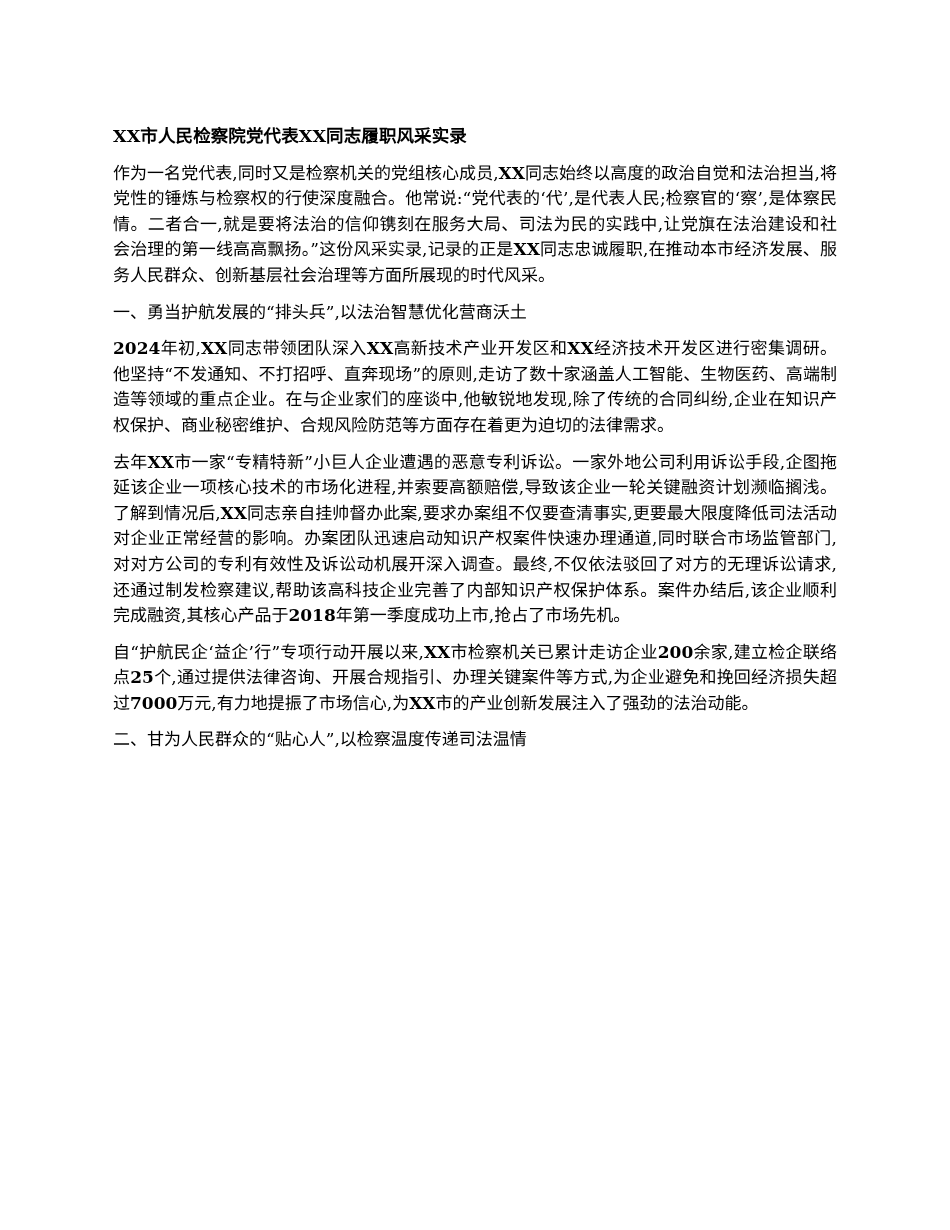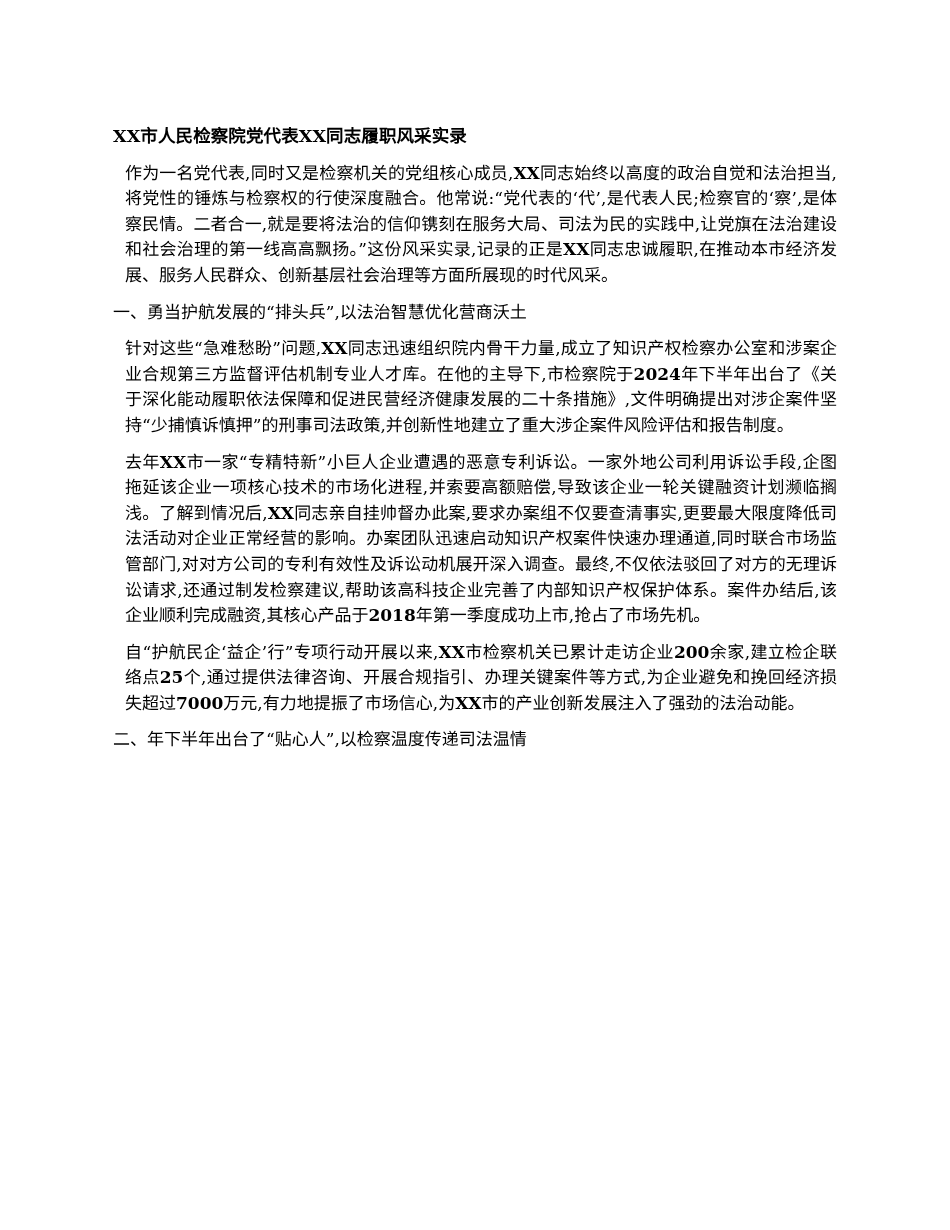--- a/index.html
+++ b/index.html
@@ -41,21 +41,21 @@
     font-weight: normal;
     line-height: 25.6px;
     margin: 8px 0 11px 0;
     text-align: left;
     font-family: "DejaVu Serif", "Liberation Serif", serif;
   }
   .para {
     font-size: 17px;
     font-weight: normal;
     line-height: 25.6px;
-    margin: 0 0 11px 12px;
+    margin: 0 0 11px 0;
     text-align: justify;
     text-justify: inter-ideograph;
     text-align-last: left;
     font-family: "DejaVu Serif", "Liberation Serif", serif;
     word-break: break-all;
     overflow-wrap: anywhere;
   }
   .para:last-child {
     margin-bottom: 0;
   }
@@ -64,18 +64,18 @@
   }
 </style>
 </head>
 <body>
 
 <div class="page">
   <div class="doc-body">
       <h1 class="doc-title">XX市人民检察院党代表XX同志履职风采实录</h1>
       <p class="para">作为一名党代表,同时又是检察机关的党组核心成员,<b>XX</b>同志始终以高度的政治自觉和法治担当,将党性的锤炼与检察权的行使深度融合。他常说:“党代表的‘代’,是代表人民;检察官的‘察’,是体察民情。二者合一,就是要将法治的信仰镌刻在服务大局、司法为民的实践中,让党旗在法治建设和社会治理的第一线高高飘扬。”这份风采实录,记录的正是<b>XX</b>同志忠诚履职,在推动本市经济发展、服务人民群众、创新基层社会治理等方面所展现的时代风采。</p>
       <h2 class="section-heading">一、勇当护航发展的“排头兵”,以法治智慧优化营商沃土</h2>
-      <p class="para">针对这些“急难愁盼”问题,<b>XX</b>同志迅速组织院内骨干力量,成立了知识产权检察办公室和涉案企业合规第三方监督评估机制专业人才库。在他的主导下,市检察院于<b>2024</b>年下半年出台了《关于深化能动履职依法保障和促进民营经济健康发展的二十条措施》,文件明确提出对涉企案件坚持“少捕慎诉慎押”的刑事司法政策,并创新性地建立了重大涉企案件风险评估和报告制度。</p>
+      <p class="para"><b>2024</b>年初,<b>XX</b>同志带领团队深入<b>XX</b>高新技术产业开发区和<b>XX</b>经济技术开发区进行密集调研。他坚持“不发通知、不打招呼、直奔现场”的原则,走访了数十家涵盖人工智能、生物医药、高端制造等领域的重点企业。在与企业家们的座谈中,他敏锐地发现,除了传统的合同纠纷,企业在知识产权保护、商业秘密维护、合规风险防范等方面存在着更为迫切的法律需求。</p>
       <p class="para">去年<b>XX</b>市一家“专精特新”小巨人企业遭遇的恶意专利诉讼。一家外地公司利用诉讼手段,企图拖延该企业一项核心技术的市场化进程,并索要高额赔偿,导致该企业一轮关键融资计划濒临搁浅。了解到情况后,<b>XX</b>同志亲自挂帅督办此案,要求办案组不仅要查清事实,更要最大限度降低司法活动对企业正常经营的影响。办案团队迅速启动知识产权案件快速办理通道,同时联合市场监管部门,对对方公司的专利有效性及诉讼动机展开深入调查。最终,不仅依法驳回了对方的无理诉讼请求,还通过制发检察建议,帮助该高科技企业完善了内部知识产权保护体系。案件办结后,该企业顺利完成融资,其核心产品于<b>2018</b>年第一季度成功上市,抢占了市场先机。</p>
       <p class="para">自“护航民企‘益企’行”专项行动开展以来,<b>XX</b>市检察机关已累计走访企业<b>200</b>余家,建立检企联络点<b>25</b>个,通过提供法律咨询、开展合规指引、办理关键案件等方式,为企业避免和挽回经济损失超过<b>7000</b>万元,有力地提振了市场信心,为<b>XX</b>市的产业创新发展注入了强劲的法治动能。</p>
-      <h2 class="section-heading">二、年下半年出台了“贴心人”,以检察温度传递司法温情</h2>
+      <h2 class="section-heading">二、甘为人民群众的“贴心人”,以检察温度传递司法温情</h2>
     </div>
 </div>
 
 </body></html>

